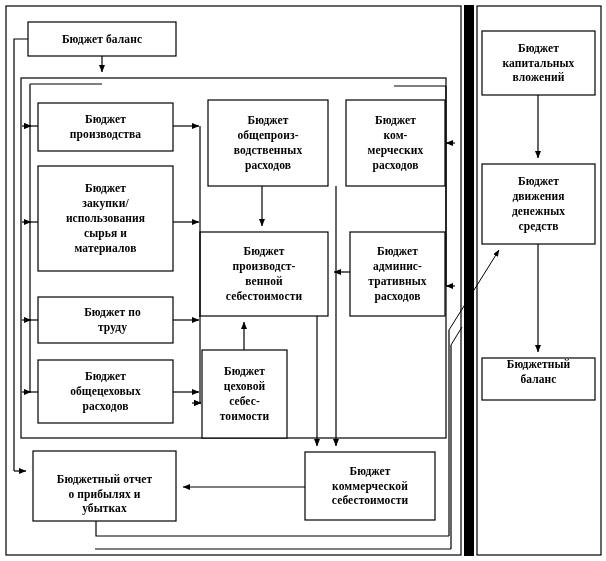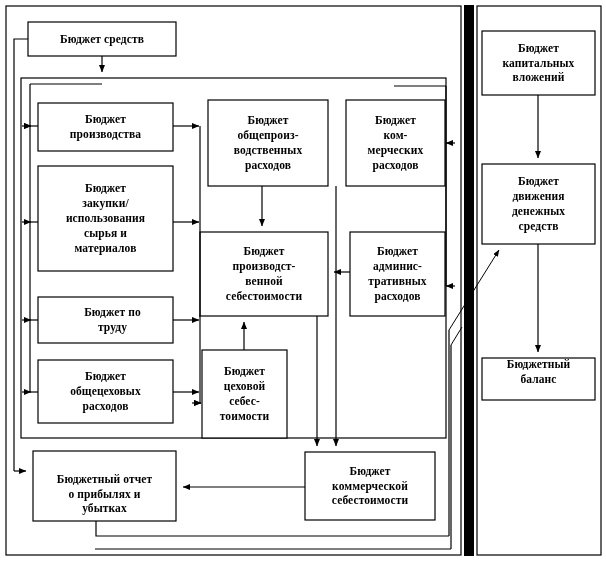--- a/index.html
+++ b/index.html
@@ -127,21 +127,21 @@
       <path class="conn-thin" d="M451,345 L462,327"></path>
 
       <path class="conn" d="M538,95 L538,158" marker-end="url(#ah)"></path>
       <path class="conn" d="M538,244 L538,352" marker-end="url(#ah)"></path>
 
     </g>
   </svg>
 
   <div id="label-layer">
       <div class="boxlabel" style="left: 28px; top: 22px; width: 148px; height: 34px;">
-        <span>Бюджет средств</span>
+        <span>Бюджет баланс</span>
       </div>
       <div class="boxlabel" style="left: 38px; top: 103px; width: 135px; height: 48px;">
         <span>Бюджет<br>производства</span>
       </div>
       <div class="boxlabel" style="left: 38px; top: 166px; width: 135px; height: 105px;">
         <span>Бюджет<br>закупки/<br>использования<br>сырья и<br>материалов</span>
       </div>
       <div class="boxlabel" style="left: 38px; top: 297px; width: 135px; height: 46px; padding-left: 16px;">
         <span>Бюджет по<br>труду</span>
       </div>

